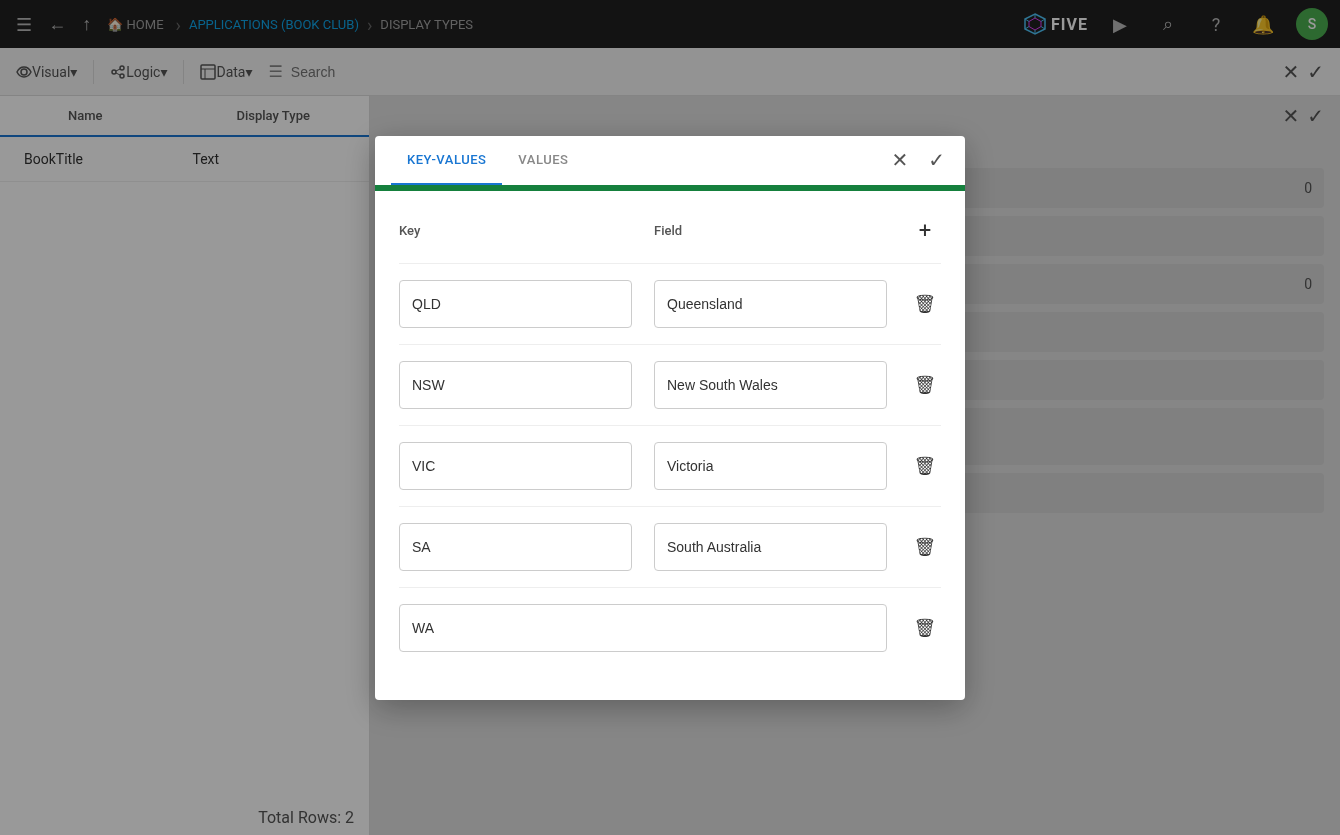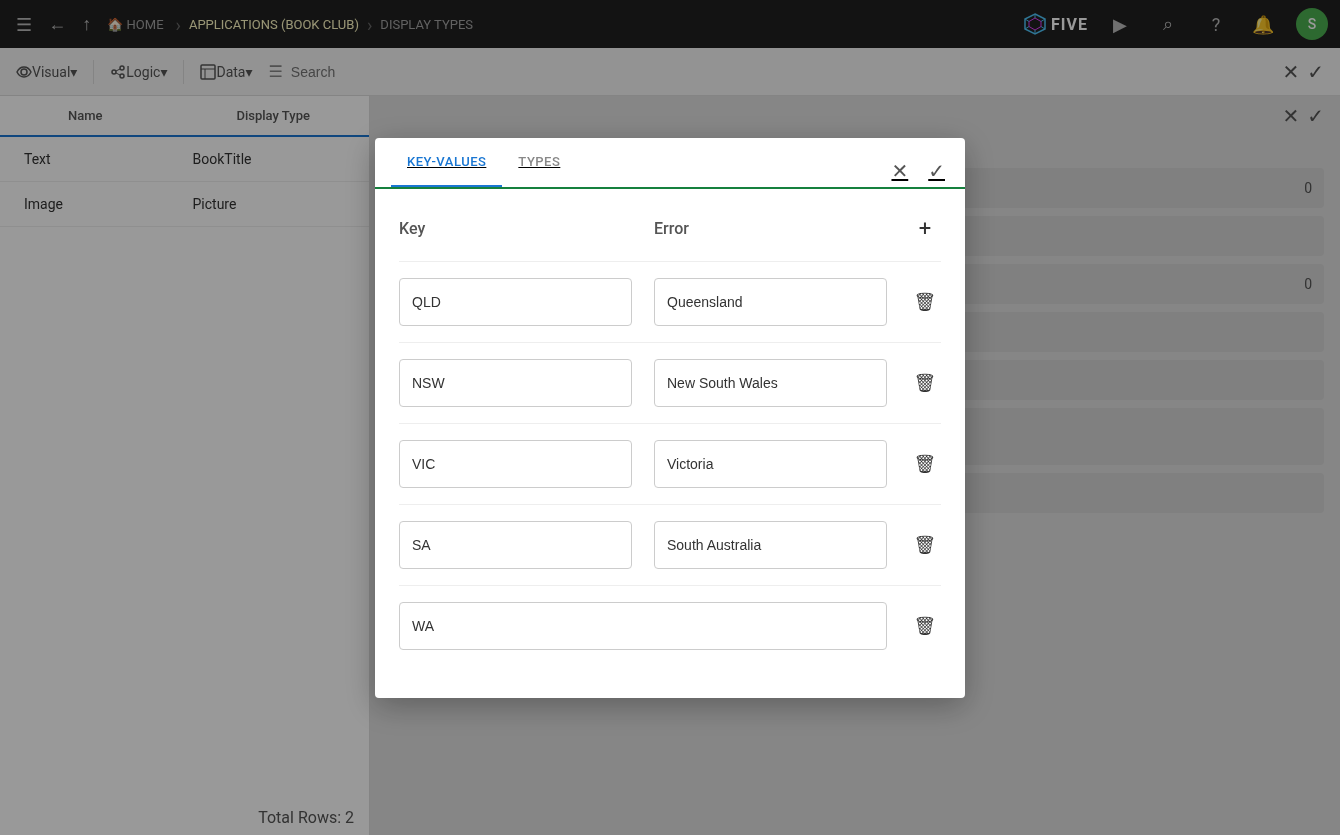--- a/index.html
+++ b/index.html
@@ -25,21 +25,21 @@
       color: #bbb;
       font-size: 18px;
       cursor: pointer;
       padding: 4px;
     }
     .nav-separator {
       color: #666;
       font-size: 18px;
     }
     .nav-text {
-      color: #fef9c3;
+      color: #0ea5e9;
       font-size: 13px;
       cursor: pointer;
     }
     .nav-text.active {
       color: #a3a3a3;
     }
     .navbar-right {
       display: flex;
       align-items: center;
       gap: 16px;
@@ -266,25 +266,24 @@
       background: #fff;
       width: 590px;
       max-height: 680px;
       border-radius: 4px;
       display: flex;
       flex-direction: column;
       box-shadow: 0 8px 32px rgba(0,0,0,0.3);
     }
     .modal-header {
       display: flex;
-      align-items: flex-end;
+      align-items: center;
       padding: 0 16px;
-      border-bottom: 2px solid #15803d;
+      border-bottom: 6px solid #15803d;
       flex-shrink: 0;
-      text-decoration: underline;
     }
     .modal-tabs {
       display: flex;
       flex: 1;
       gap: 0;
     }
     .modal-tab {
       padding: 16px 16px;
       font-size: 13px;
       font-weight: 500;
@@ -327,21 +326,21 @@
 
     .kv-header {
       display: flex;
       align-items: center;
       padding: 8px 0 16px;
       border-bottom: 1px solid #eee;
       margin-bottom: 16px;
     }
     .kv-col-label {
       flex: 1;
-      font-size: 16px;
+      font-size: 13px;
       font-weight: 500;
       color: #555;
     }
     .kv-add-btn {
       width: 32px;
       height: 32px;
       display: flex;
       align-items: center;
       justify-content: center;
       font-size: 22px;
@@ -474,26 +473,22 @@
 </div>
 
 <div class="main-content">
 
   <div class="left-panel">
     <div class="table-header">
       <div class="table-header-cell">Name</div>
       <div class="table-header-cell">Display Type</div>
     </div>
     <div class="table-row">
+      <div class="table-cell">BookTitle</div>
       <div class="table-cell">Text</div>
-      <div class="table-cell">BookTitle</div>
-    </div>
-    <div class="table-row">
-      <div class="table-cell">Image</div>
-      <div class="table-cell">Picture</div>
     </div>
     <div class="total-rows">Total Rows: 2</div>
   </div>
 
   <div class="right-panel">
     <div style="position:absolute;top:8px;right:16px;display:flex;gap:8px;">
       <span class="rp-action">✕</span>
       <span class="rp-action">✓</span>
     </div>
     <div style="height:48px;"></div>
@@ -514,31 +509,31 @@
       <div class="error-msg-label">Error Message</div>
     </div>
   </div>
 </div>
 
 <div class="modal-overlay">
   <div class="modal">
     <div class="modal-header">
       <div class="modal-tabs">
         <div class="modal-tab active">KEY-VALUES</div>
-        <div class="modal-tab">TYPES</div>
+        <div class="modal-tab">VALUES</div>
       </div>
       <div class="modal-header-actions">
         <span class="modal-header-btn">✕</span>
         <span class="modal-header-btn">✓</span>
       </div>
     </div>
     <div class="modal-body">
       <div class="kv-header">
         <span class="kv-col-label">Key</span>
-        <span class="kv-col-label">Error</span>
+        <span class="kv-col-label">Field</span>
         <span class="kv-add-btn">+</span>
       </div>
 
       <div class="kv-row">
         <input class="kv-input" type="text" value="QLD" style="">
         <input class="kv-input" type="text" value="Queensland" style="">
         <span class="kv-delete-btn">🗑</span>
       </div>
 
       <div class="kv-row">

